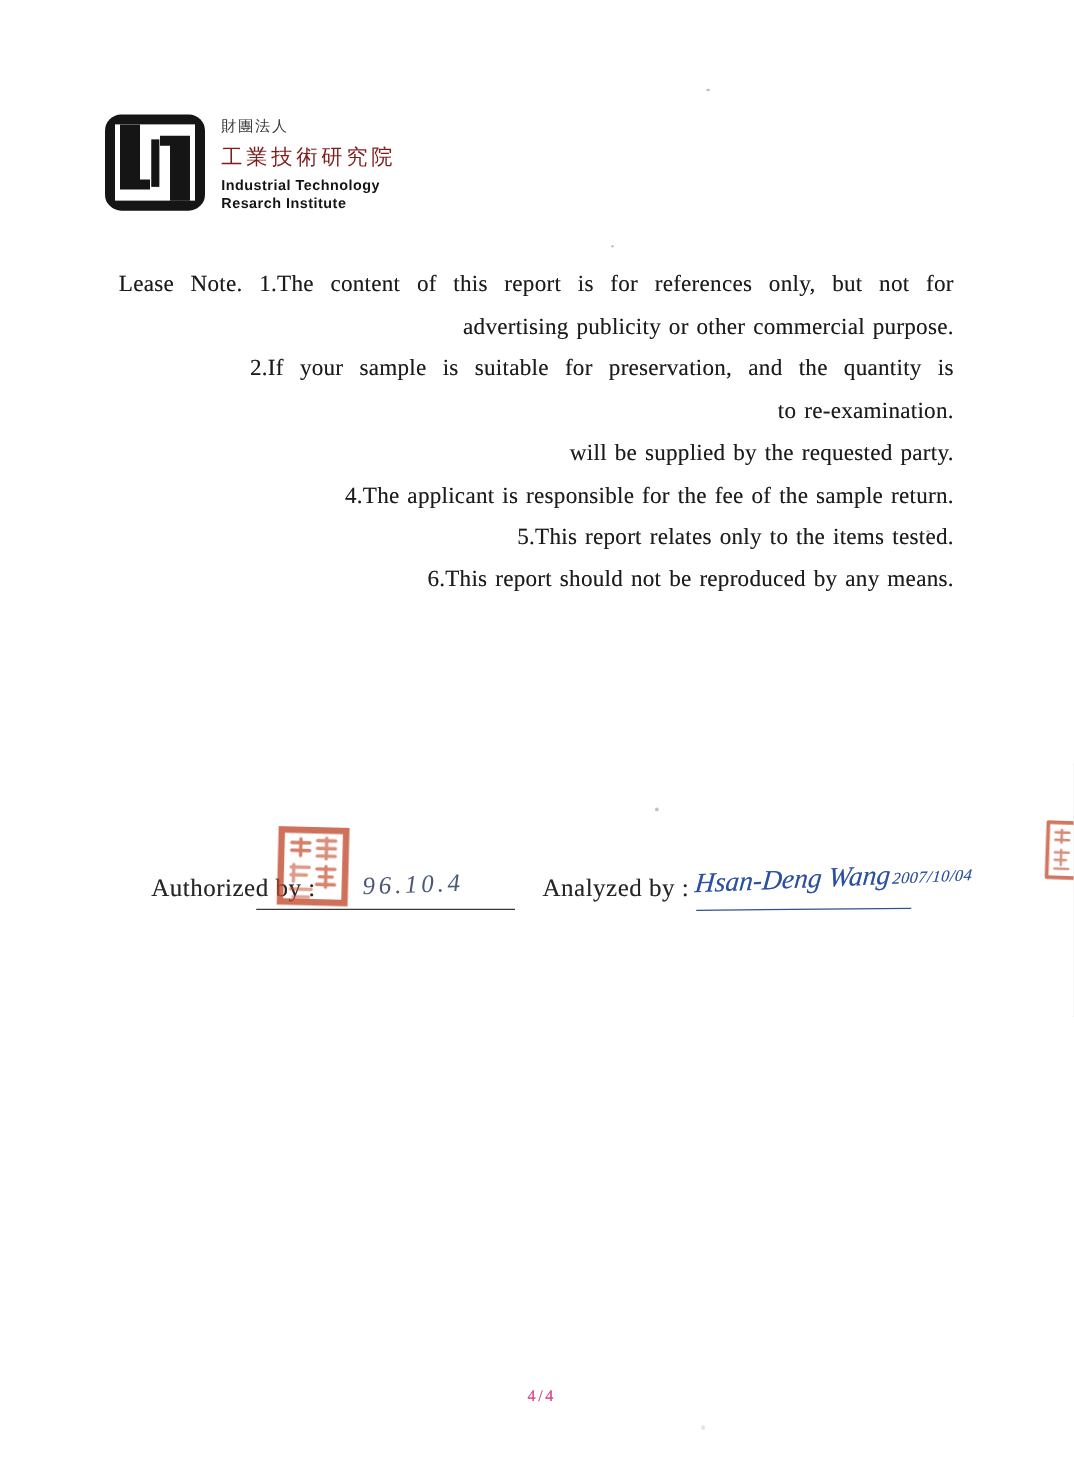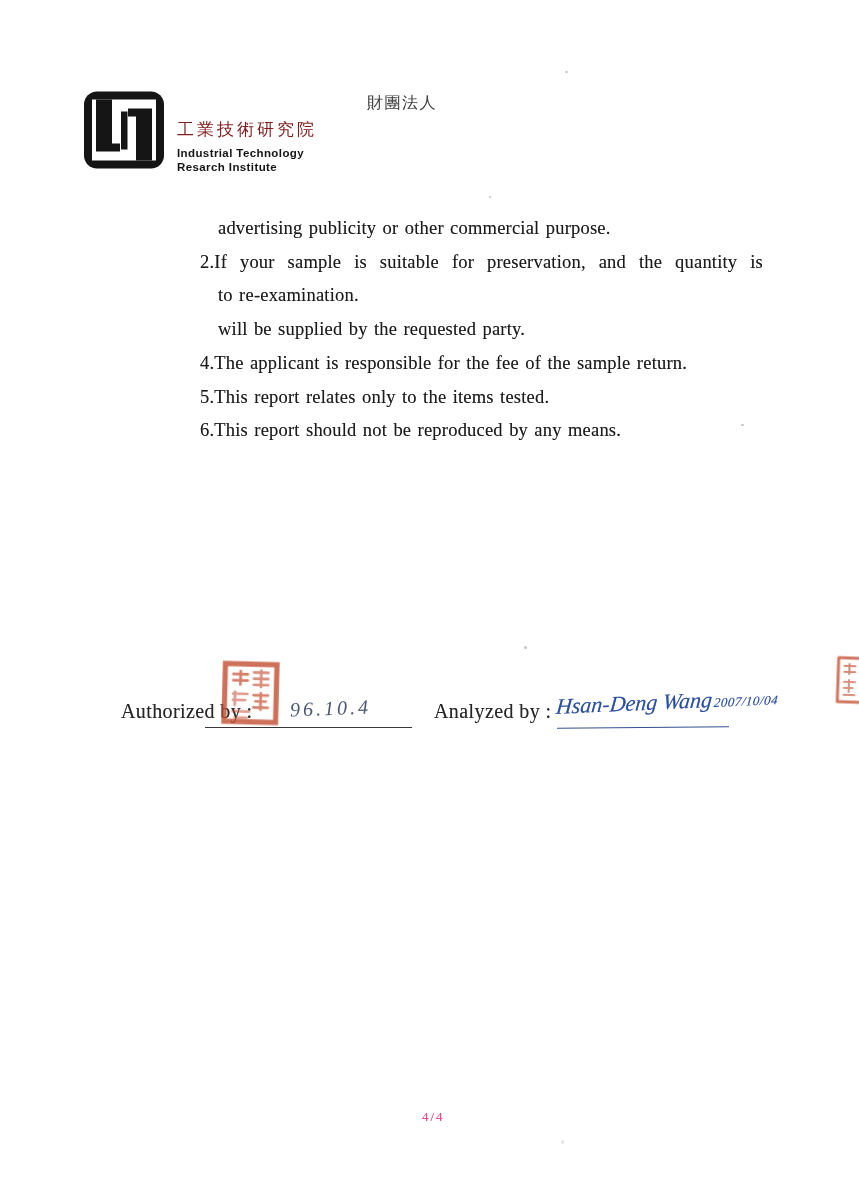--- a/index.html
+++ b/index.html
@@ -10,32 +10,32 @@
     overflow:hidden;
     font-family:"Liberation Serif", serif;
     color:#1b1b1b;
     margin:0 auto;
   }
 
   
   .letterhead{position:absolute;left:84px;top:91px;}
   .logo-mark{position:absolute;left:0;top:0;width:80px;height:78px;}
   .logo-text{position:absolute;left:93px;top:2px;width:260px;font-family:"Liberation Sans",sans-serif;}
-  .org-type{font-size:16px;letter-spacing:1.5px;color:#3a3a3a;text-align:right;}
+  .org-type{font-size:12px;letter-spacing:1.5px;color:#3a3a3a;}
   .org-zh{margin-top:4px;font-size:17px;letter-spacing:3px;color:#7f1d1d;white-space:nowrap;}
   .org-en{margin-top:6px;font-size:11.5px;font-weight:bold;line-height:13.5px;letter-spacing:.4px;color:#141414;white-space:nowrap;}
 
   
   .notes{
     position:absolute;left:95px;top:212px;width:668px;
     font-size:18.5px;line-height:33.7px;
     word-spacing:1.5px;letter-spacing:.2px;
     text-shadow:0 0 .5px rgba(25,25,25,.45);
   }
-  .nline{white-space:nowrap;}
+  .nline{white-space:nowrap;text-align:right;}
   .nline.item{padding-left:105px;}
   .nline.cont{padding-left:123px;}
   .nline.j{white-space:normal;text-align:justify;text-align-last:justify;}
 
   
   .sig-label{position:absolute;font-size:20px;letter-spacing:.4px;color:#262626;text-shadow:0 0 .5px rgba(25,25,25,.4);white-space:nowrap;}
   .auth-label{left:97px;top:700px;margin-left:24px;}
   .ana-label{left:434px;top:700px;}
   .sig-line{position:absolute;height:0;}
   .auth-line{left:205px;top:727px;width:207px;border-top:1.7px solid #383838;}
@@ -87,20 +87,21 @@
       <div class="org-type">財團法人</div>
       <div class="org-zh">工業技術研究院</div>
       <div class="org-en">
         <div>Industrial Technology</div>
         <div>Resarch Institute</div>
       </div>
     </div>
   </div>
 
   <div class="notes">
+    <div class="nline j"><span>Lease Note.</span> <span>1.The content of this report is for references only, but not for</span></div>
     <div class="nline cont">advertising publicity or other commercial purpose.</div>
     <div class="nline item j">2.If your sample is suitable for preservation, and the quantity is</div>
     <div class="nline cont">to re-examination.</div>
     <div class="nline cont">will be supplied by the requested party.</div>
     <div class="nline item">4.The applicant is responsible for the fee of the sample return.</div>
     <div class="nline item">5.This report relates only to the items tested.</div>
     <div class="nline item">6.This report should not be reproduced by any means.</div>
   </div>
 
   <div class="sig-label auth-label">Authorized by :</div>

